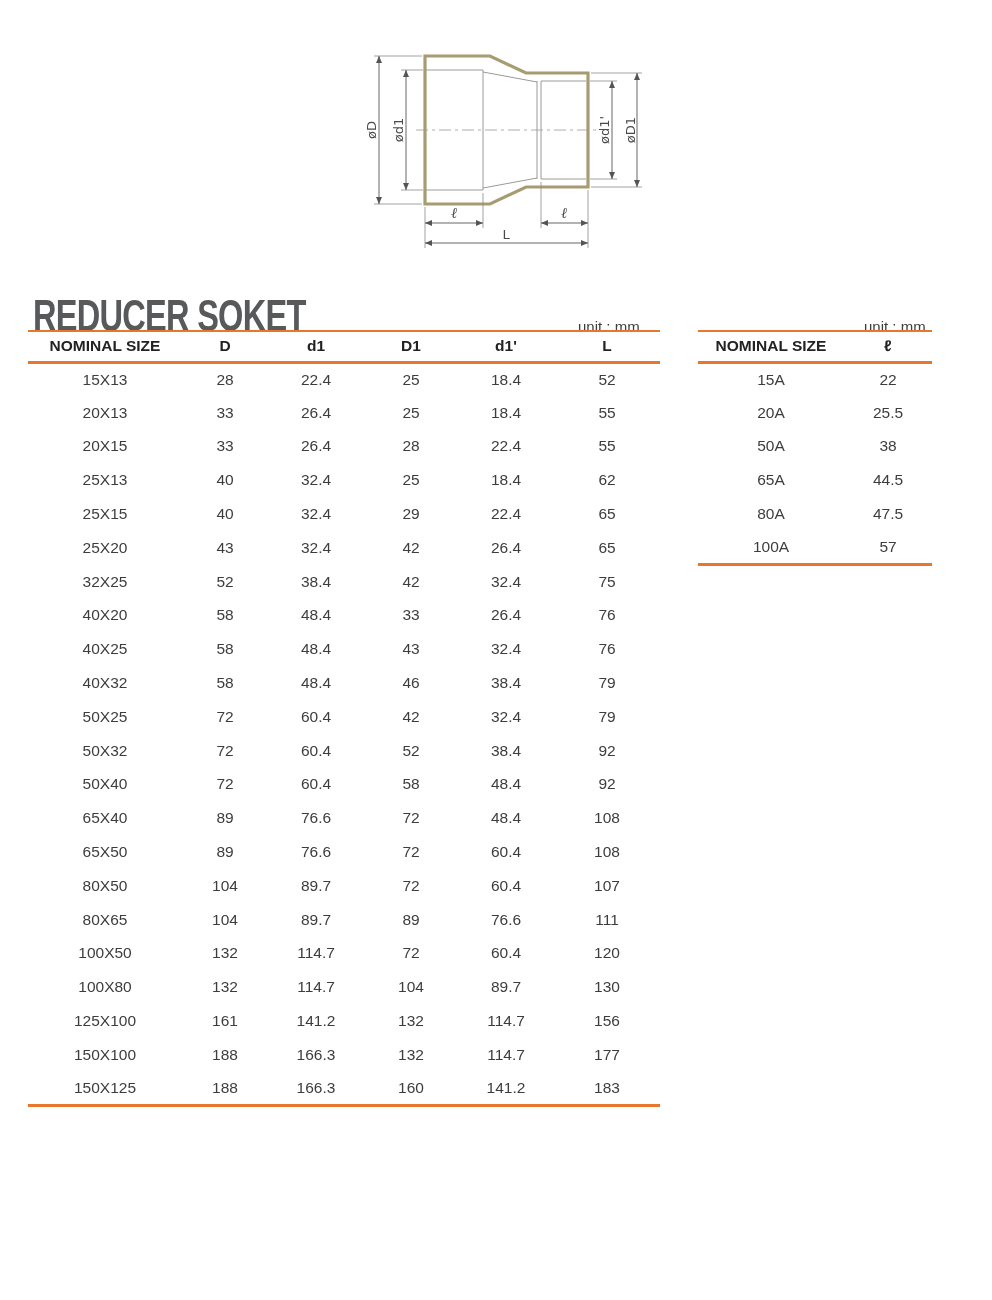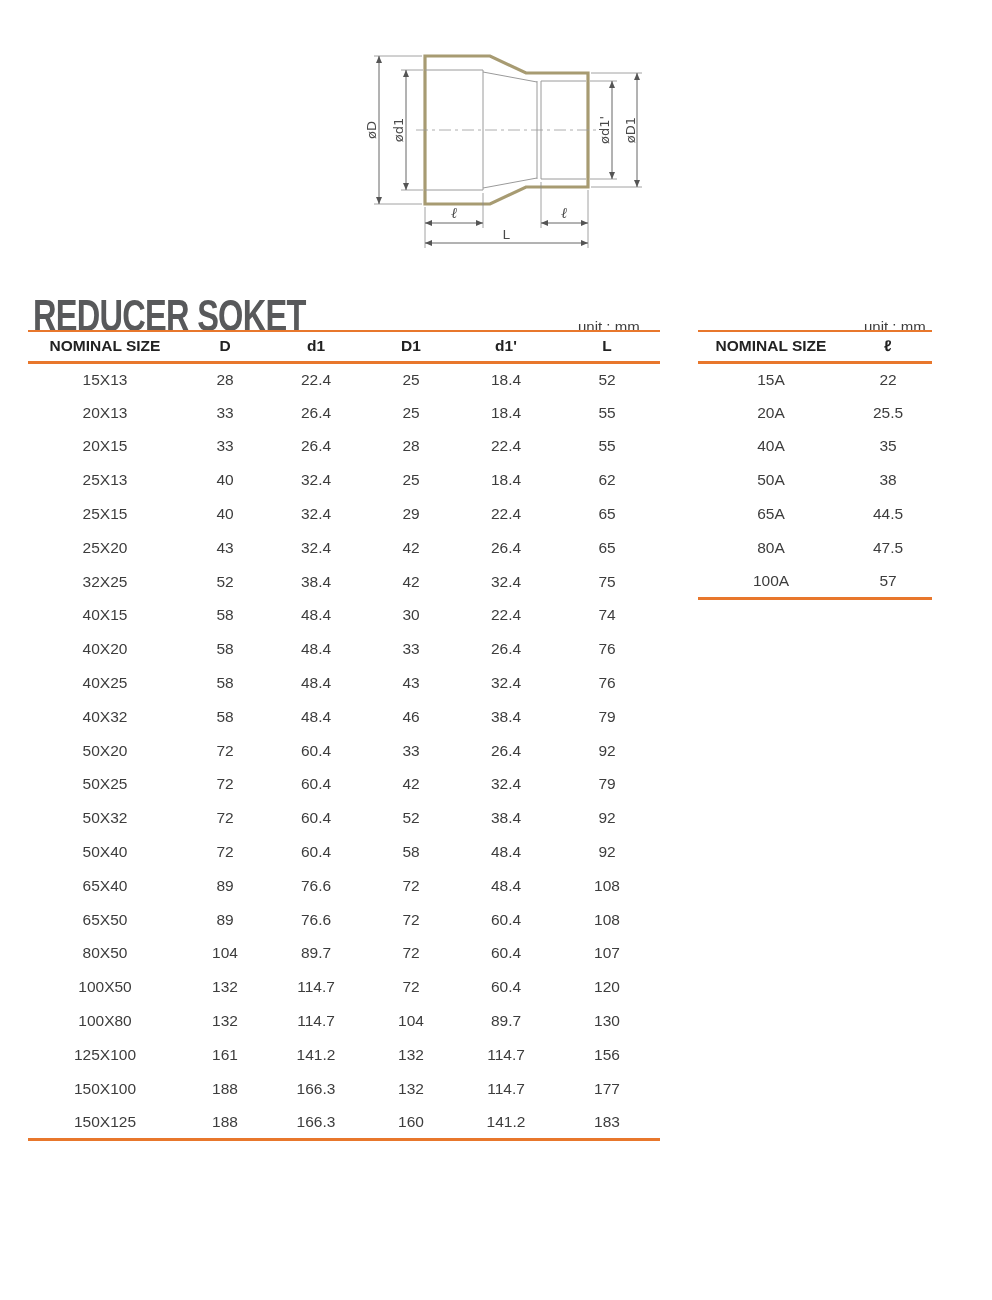--- a/index.html
+++ b/index.html
@@ -186,28 +186,20 @@
         </tr>
         <tr>
           <td>32X25</td>
           <td>52</td>
           <td>38.4</td>
           <td>42</td>
           <td>32.4</td>
           <td>75</td>
         </tr>
         <tr>
-          <td>40X15</td>
-          <td>58</td>
-          <td>48.4</td>
-          <td>30</td>
-          <td>22.4</td>
-          <td>74</td>
-        </tr>
-        <tr>
           <td>40X20</td>
           <td>58</td>
           <td>48.4</td>
           <td>33</td>
           <td>26.4</td>
           <td>76</td>
         </tr>
         <tr>
           <td>40X25</td>
           <td>58</td>
@@ -218,28 +210,20 @@
         </tr>
         <tr>
           <td>40X32</td>
           <td>58</td>
           <td>48.4</td>
           <td>46</td>
           <td>38.4</td>
           <td>79</td>
         </tr>
         <tr>
-          <td>50X20</td>
-          <td>72</td>
-          <td>60.4</td>
-          <td>33</td>
-          <td>26.4</td>
-          <td>92</td>
-        </tr>
-        <tr>
           <td>50X25</td>
           <td>72</td>
           <td>60.4</td>
           <td>42</td>
           <td>32.4</td>
           <td>79</td>
         </tr>
         <tr>
           <td>50X32</td>
           <td>72</td>
@@ -272,20 +256,28 @@
           <td>60.4</td>
           <td>108</td>
         </tr>
         <tr>
           <td>80X50</td>
           <td>104</td>
           <td>89.7</td>
           <td>72</td>
           <td>60.4</td>
           <td>107</td>
+        </tr>
+        <tr>
+          <td>80X65</td>
+          <td>104</td>
+          <td>89.7</td>
+          <td>89</td>
+          <td>76.6</td>
+          <td>111</td>
         </tr>
         <tr>
           <td>100X50</td>
           <td>132</td>
           <td>114.7</td>
           <td>72</td>
           <td>60.4</td>
           <td>120</td>
         </tr>
         <tr>
@@ -337,24 +329,20 @@
     <tbody>
         <tr>
           <td>15A</td>
           <td>22</td>
         </tr>
         <tr>
           <td>20A</td>
           <td>25.5</td>
         </tr>
         <tr>
-          <td>40A</td>
-          <td>35</td>
-        </tr>
-        <tr>
           <td>50A</td>
           <td>38</td>
         </tr>
         <tr>
           <td>65A</td>
           <td>44.5</td>
         </tr>
         <tr>
           <td>80A</td>
           <td>47.5</td>

